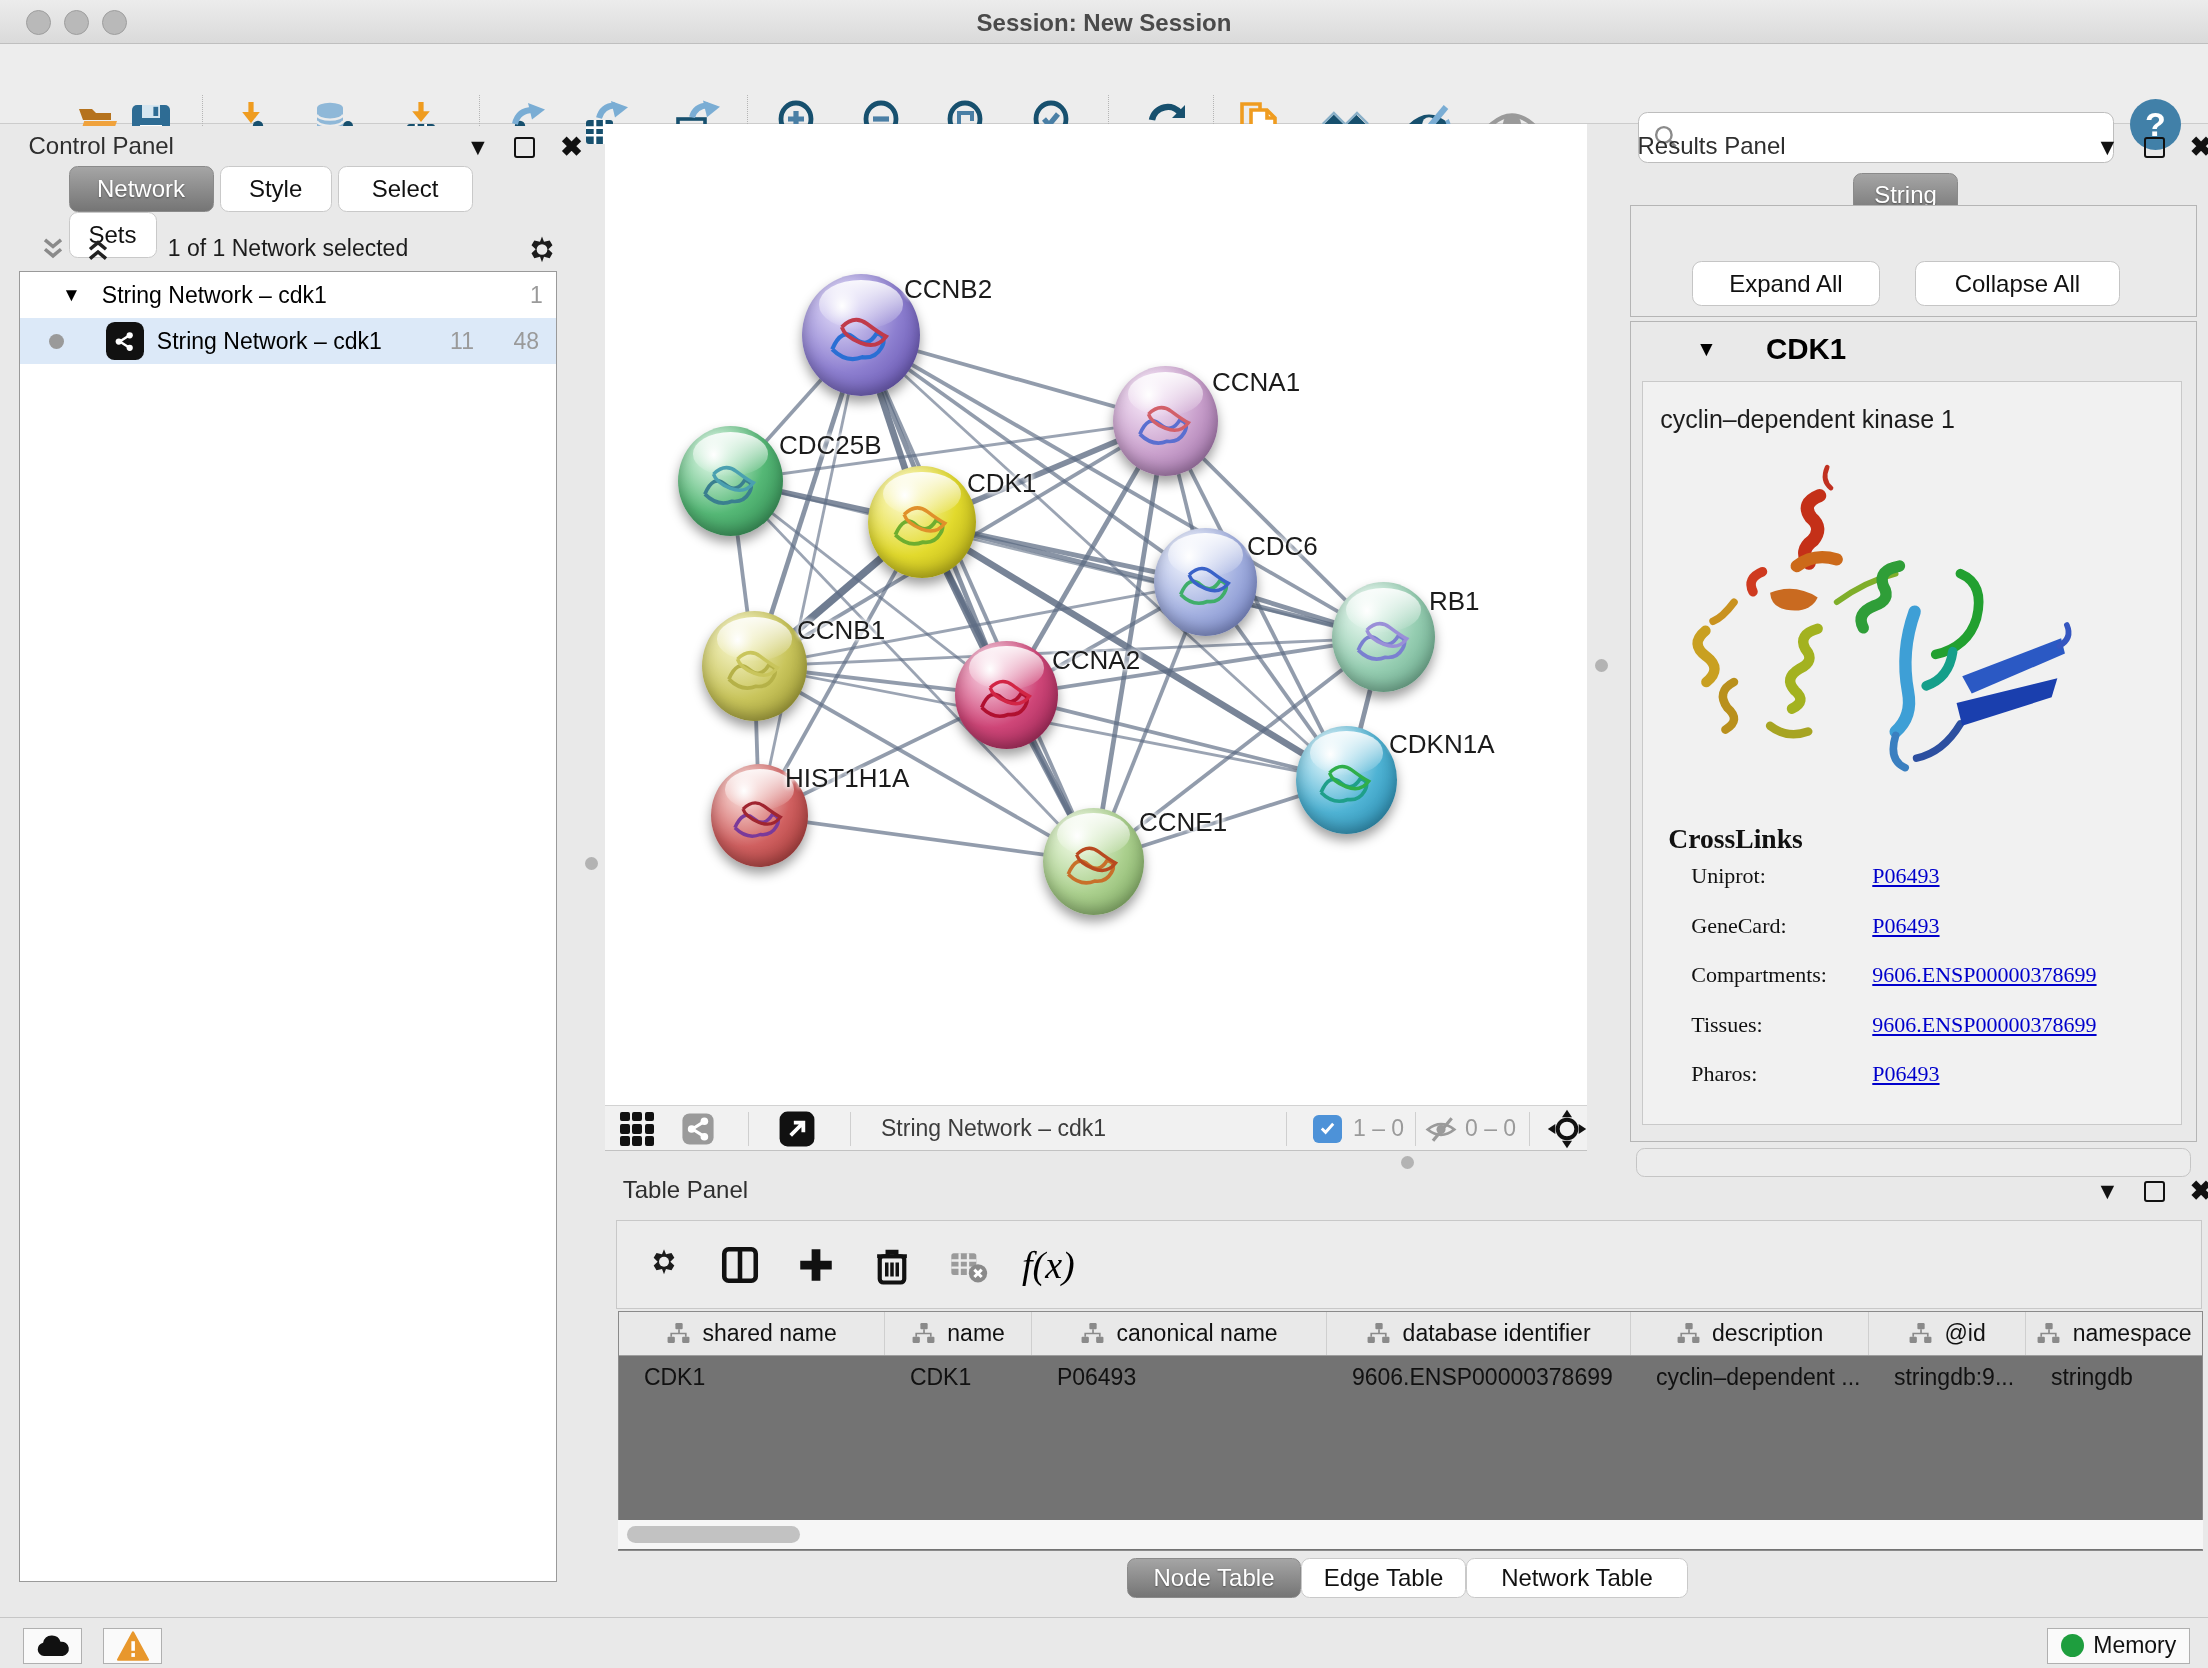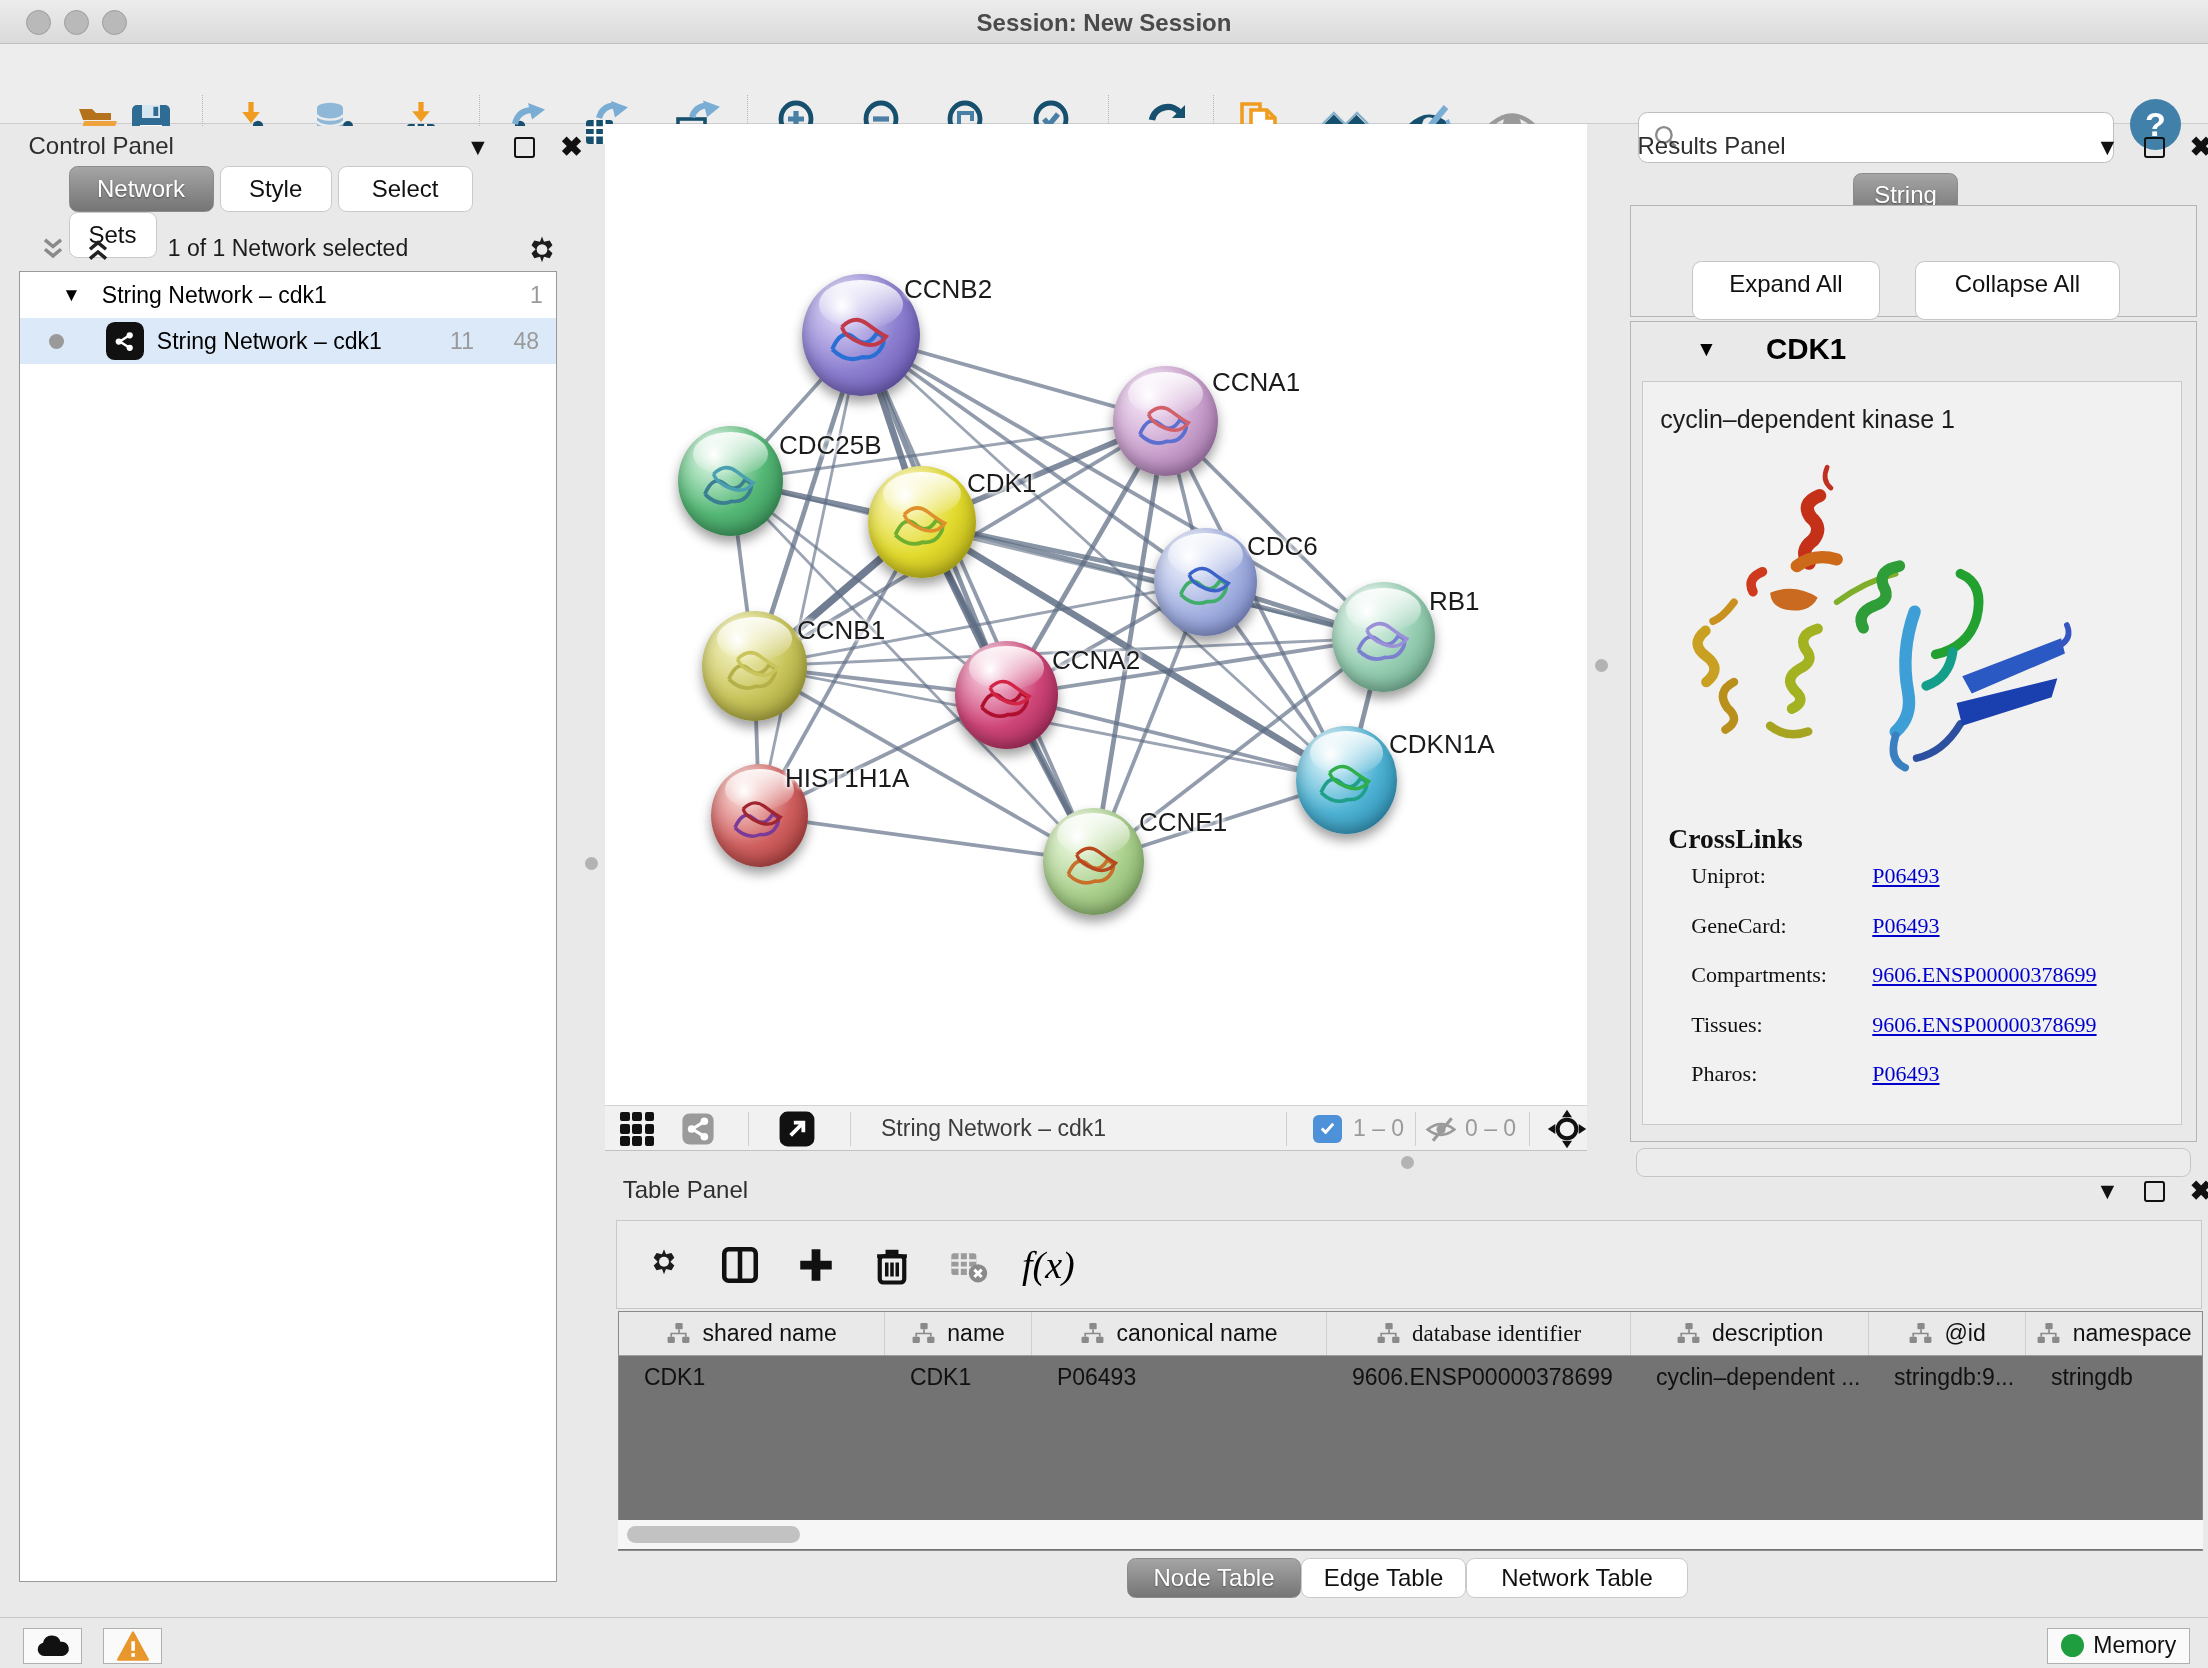--- a/index.html
+++ b/index.html
@@ -83,21 +83,21 @@
     border-radius:5.7px; display:flex; align-items:center; justify-content:center; }
 
   .split-dot { position:absolute; width:13.3px; height:13.3px; border-radius:50%;
     background:#b3b3b3; }
 
   
   #results-panel { position:absolute; left:1628px; top:126px; width:580px; height:1054px; }
   #rp-tab { position:absolute; left:225px; top:47px; width:105px; height:44px; line-height:42px; }
   #rp-btnbox { position:absolute; left:1.9px; top:79px; width:567px; height:112px;
     background:#eaeaea; border:1.9px solid #b5b5b5; }
-  .rp-btn { position:absolute; top:55px; height:59px; background:#fff; border:1.9px solid #c5c5c5;
+  .rp-btn { position:absolute; top:55px; height:45px; background:#fff; border:1.9px solid #c5c5c5;
     border-radius:9.5px; font-size:24px; text-align:center; line-height:43px; color:#111; }
   #rp-secbox { position:absolute; left:1.9px; top:195px; width:567px; height:821px;
     background:#e9e9e9; border:1.9px solid #b5b5b5; }
   #rp-sechdr { position:absolute; left:0; top:0; width:100%; height:59px; }
   #rp-inner { position:absolute; left:11.4px; top:59px; width:540px; height:744px;
     background:#f1f1f1; border:1.9px solid #c9c9c9; }
   #rp-desc { position:absolute; left:17px; top:23px; font-size:25px; color:#1c1c1c; }
   #protein-svg { position:absolute; left:32px; top:68px; width:409px; height:350px; }
   #crosslinks-title { position:absolute; left:25px; top:441px;
     font-family:"Liberation Serif",serif; font-weight:bold; font-size:27.6px; color:#111; }
@@ -713,21 +713,21 @@
             <svg width="25" height="23" viewBox="0 0 24 22">
               <g fill="#8a8a8a">
                 <rect x="9" y="1" width="7" height="6" rx="1"></rect>
                 <rect x="1.5" y="14" width="7" height="6" rx="1"></rect>
                 <rect x="15.5" y="14" width="7" height="6" rx="1"></rect>
               </g>
               <path d="M12.5 7v4M5 14v-3h14v3" stroke="#8a8a8a" stroke-width="1.6" fill="none"></path>
             </svg>
             <span>canonical name</span>
           </div>
-          <div class="nt-hcell" style="width: 304px; font-family: Liberation Serif, serif;">
+          <div class="nt-hcell" style="width: 304px;">
             <svg width="25" height="23" viewBox="0 0 24 22">
               <g fill="#8a8a8a">
                 <rect x="9" y="1" width="7" height="6" rx="1"></rect>
                 <rect x="1.5" y="14" width="7" height="6" rx="1"></rect>
                 <rect x="15.5" y="14" width="7" height="6" rx="1"></rect>
               </g>
               <path d="M12.5 7v4M5 14v-3h14v3" stroke="#8a8a8a" stroke-width="1.6" fill="none"></path>
             </svg>
             <span>database identifier</span>
           </div>

